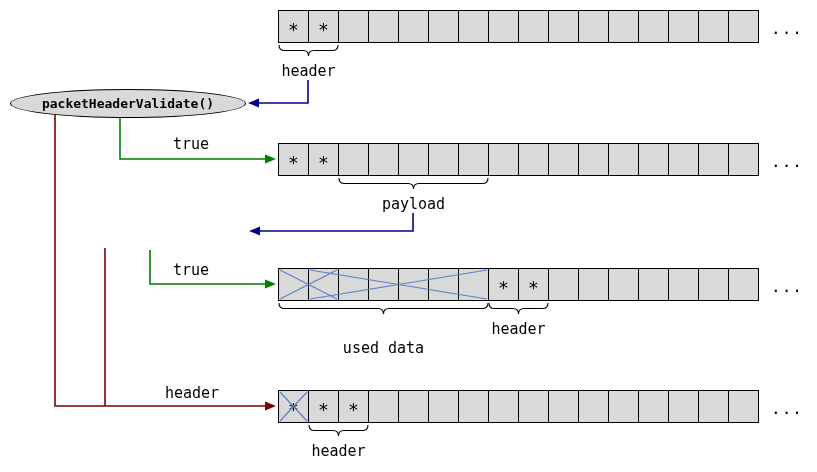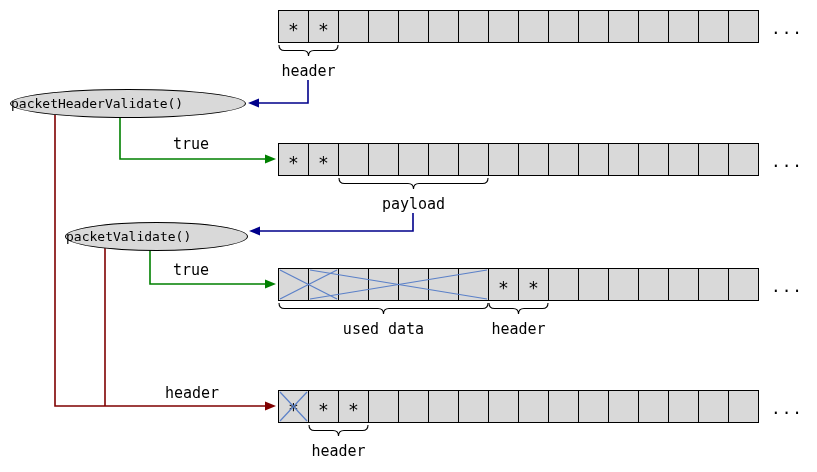--- a/index.html
+++ b/index.html
@@ -18,21 +18,21 @@
     text-align: center; font-size: 18px; line-height: 37px;
   }
   .ellipsis { position: absolute; font-size: 16px; letter-spacing: 1px; }
   .region-label {
     position: absolute; transform: translateX(-50%);
     font-size: 15px; white-space: pre;
   }
   .node {
     position: absolute; border: 1px solid var(--outline, #000);
     background: var(--node-fill, #d9d9d9); border-radius: 50%;
-    display: flex; align-items: center; 
+    display: flex; align-items: center; justify-content: center; font-weight: bold;
   }
   .node-label { font-size: 13px; white-space: pre; }
   .branch-label { position: absolute; transform: translateX(-50%); font-size: 15px; }
   #diagram-layer { position: absolute; left: 0; top: 0; pointer-events: none; }
   .cb { fill: none; stroke: var(--cb, #00008b); stroke-width: 1.6; }
   .cb-head { fill: var(--cb, #00008b); stroke: none; }
   .tr { fill: none; stroke: var(--tr, #008000); stroke-width: 1.6; }
   .tr-head { fill: var(--tr, #008000); stroke: none; }
   .fa { fill: none; stroke: var(--fa, #7f0000); stroke-width: 1.6; }
   .fa-head { fill: var(--fa, #7f0000); stroke: none; }
@@ -97,21 +97,21 @@
         <div class="cell" style="left: 240px;">*</div>
         <div class="cell" style="left: 270px;"></div>
         <div class="cell" style="left: 300px;"></div>
         <div class="cell" style="left: 330px;"></div>
         <div class="cell" style="left: 360px;"></div>
         <div class="cell" style="left: 390px;"></div>
         <div class="cell" style="left: 420px;"></div>
         <div class="cell" style="left: 450px;"></div>
       </div>
       <div class="ellipsis" style="left: 771px; top: 277px;">...</div>
-      <div class="region-label" style="left: 383.5px; top: 320px;">used data</div>
+      <div class="region-label" style="left: 383.5px; top: 339px;">used data</div>
       <div class="region-label" style="left: 518.5px; top: 320px;">header</div>
       <div class="buffer-row" style="left: 278px; top: 390px;">
         <div class="cell" style="left: 0px;">*</div>
         <div class="cell" style="left: 30px;">*</div>
         <div class="cell" style="left: 60px;">*</div>
         <div class="cell" style="left: 90px;"></div>
         <div class="cell" style="left: 120px;"></div>
         <div class="cell" style="left: 150px;"></div>
         <div class="cell" style="left: 180px;"></div>
         <div class="cell" style="left: 210px;"></div>
@@ -155,21 +155,18 @@
       <line x1="310" y1="299" x2="487" y2="270" class="cross"></line>
       <path d="M 309 425 Q 309 430.5 314.5 430.5 L 333 430.5 Q 338.5 430.5 338.5 436 Q 338.5 430.5 344 430.5 L 362.5 430.5 Q 368 430.5 368 425" class="brace"></path>
       <line x1="280" y1="392" x2="307" y2="421" class="cross"></line>
       <line x1="280" y1="421" x2="307" y2="392" class="cross"></line>
     </svg>
 
   <div class="node" id="node-phv" style="left:10px; top:89px; width:236px; height:29px;">
     <span class="node-label">packetHeaderValidate()</span>
   </div>
 
-  <div class="node" id="node-pv" style="left:65px; top:222px; width:183px; height:29px;">
-    <span class="node-label">packetValidate()</span>
-  </div>
 
   <div class="branch-label" style="left:191px; top:135px; color:#000;">true</div>
   <div class="branch-label" style="left:191px; top:261px; color:#000;">true</div>
   <div class="branch-label" style="left:192px; top:384px; color:#000;">header</div>
 
 </div>
 
 </body></html>

